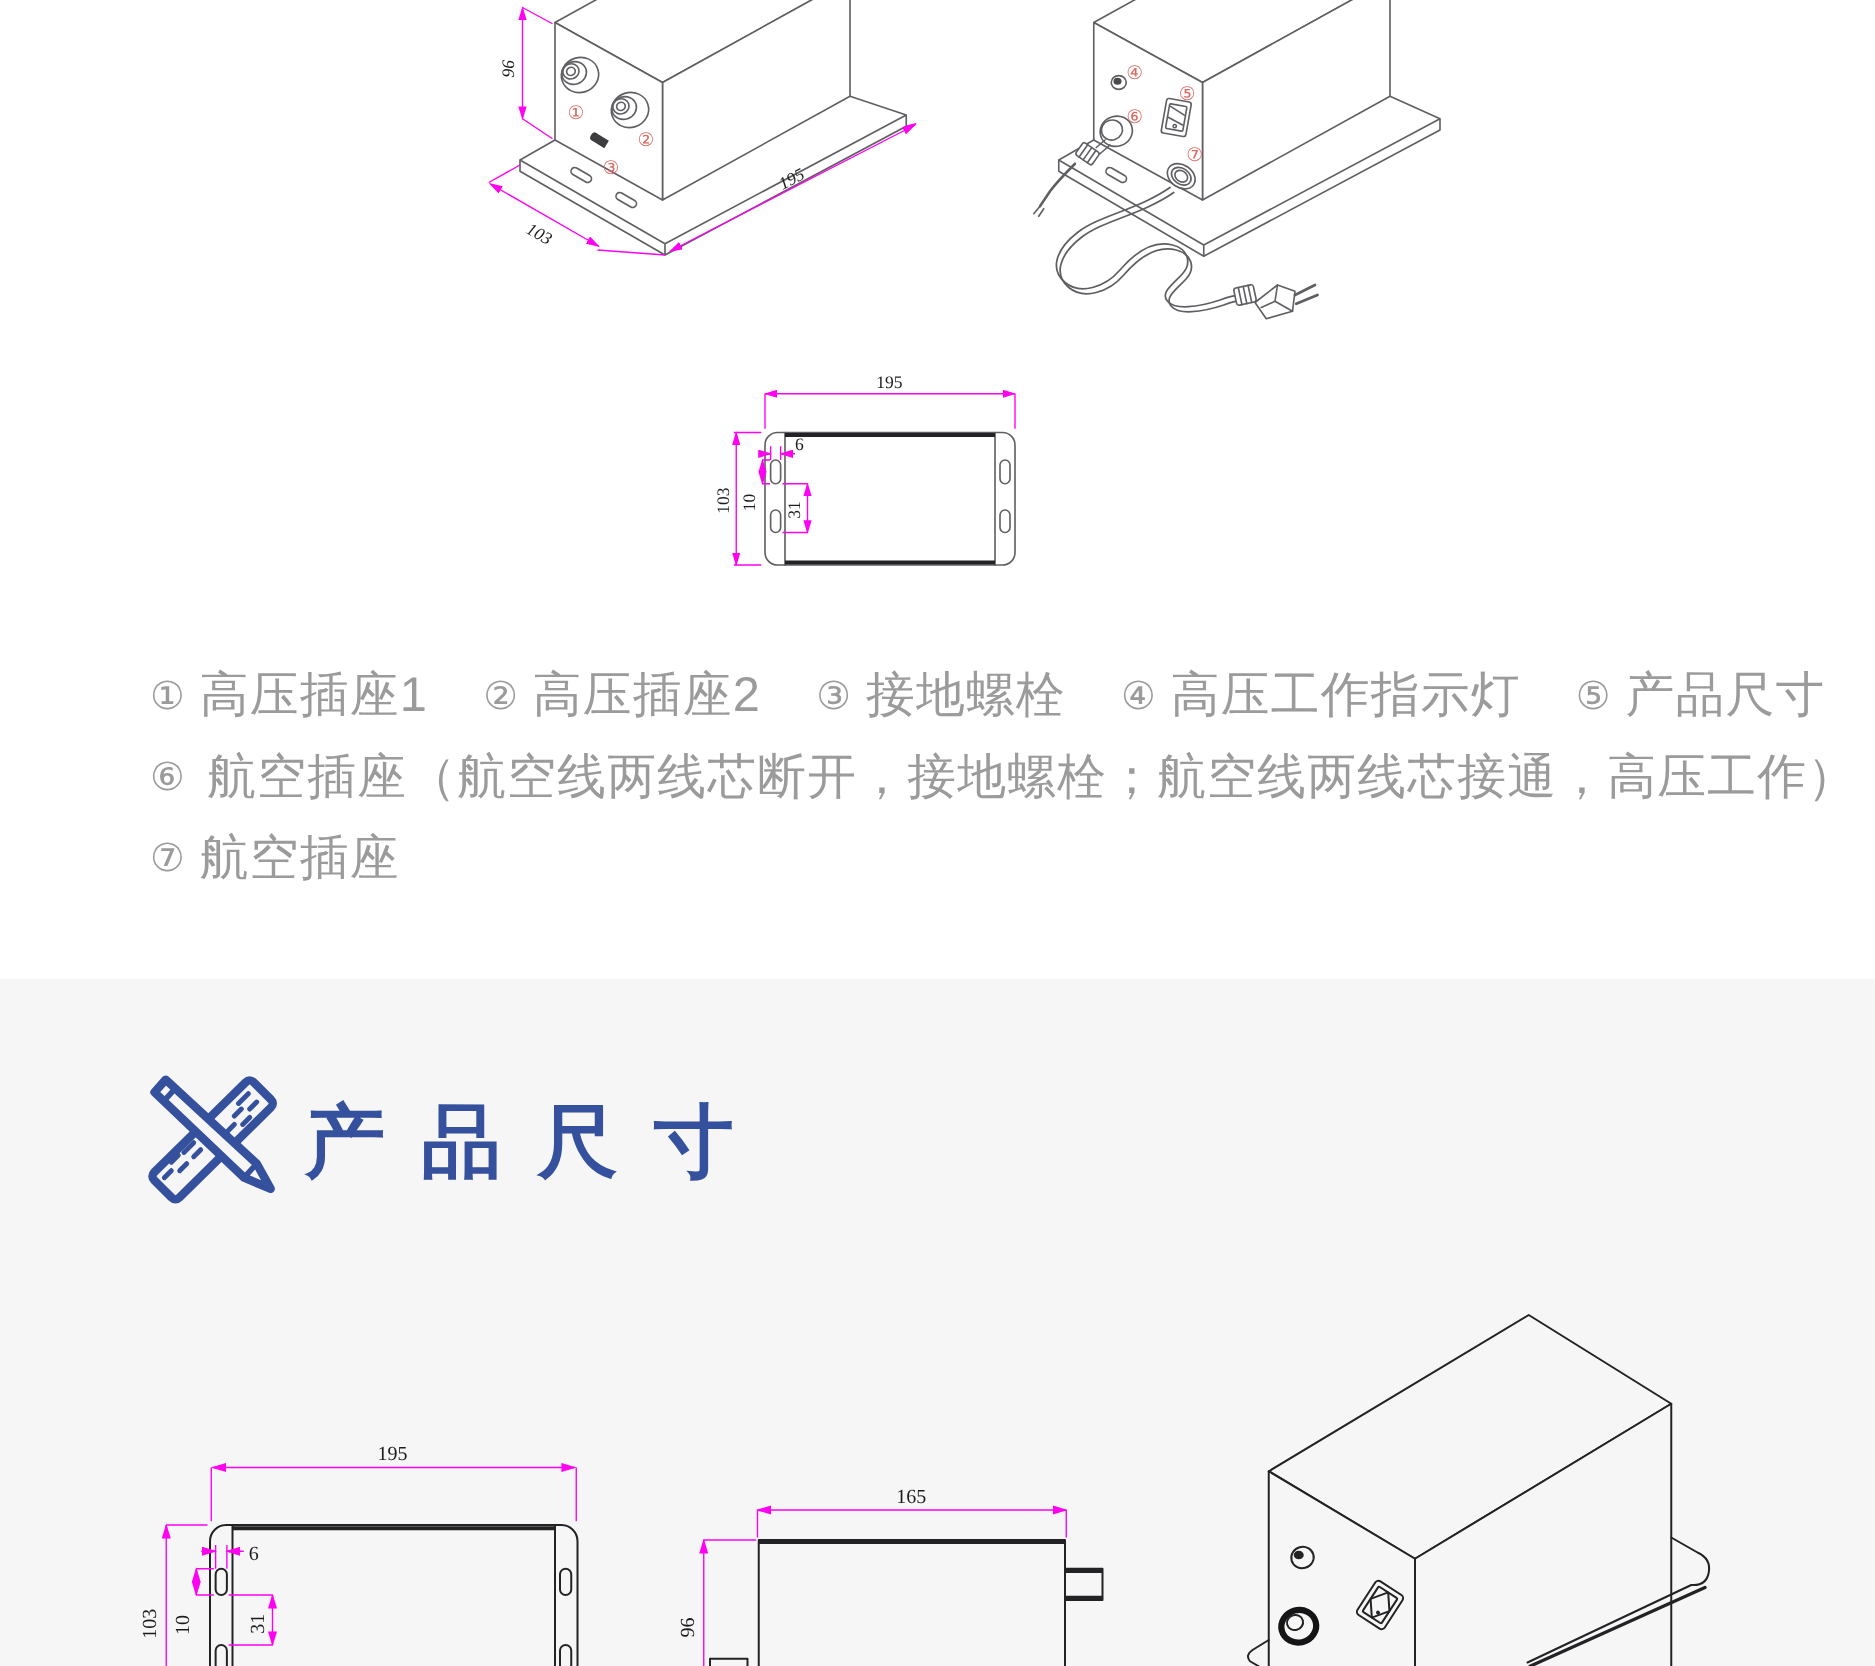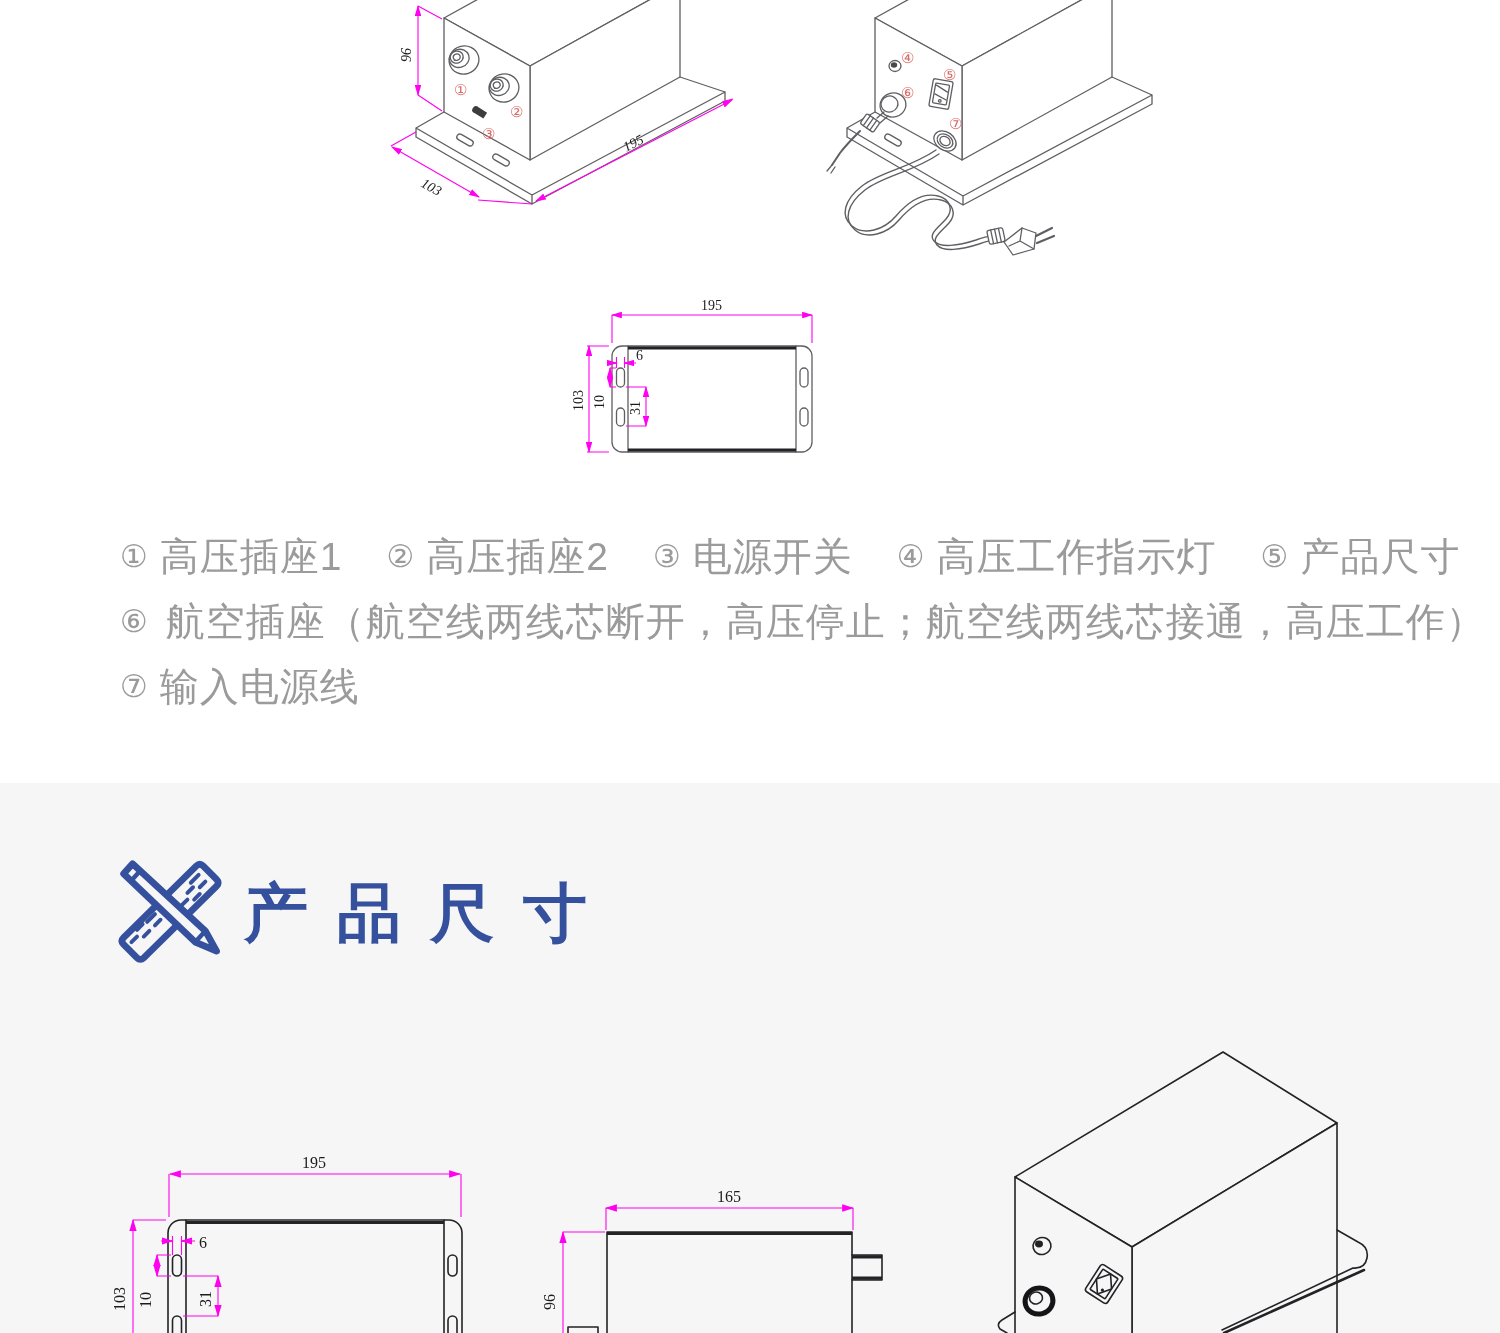--- a/index.html
+++ b/index.html
@@ -192,41 +192,41 @@
       <span class="legend-item">
         <span class="lnum">①</span>
         <span class="ltxt">高压插座1</span>
         </span>
       <span class="legend-item">
         <span class="lnum">②</span>
         <span class="ltxt">高压插座2</span>
         </span>
       <span class="legend-item">
         <span class="lnum">③</span>
-        <span class="ltxt">电源开关</span>
+        <span class="ltxt">接地螺栓</span>
         </span>
       <span class="legend-item">
         <span class="lnum">④</span>
         <span class="ltxt">高压工作指示灯</span>
         </span>
       <span class="legend-item">
         <span class="lnum">⑤</span>
         <span class="ltxt">产品尺寸</span>
         </span>
     </div>
     <div class="legend-row">
       <span class="legend-item">
         <span class="lnum" style="margin-right:18px">⑥</span>
-        <span class="ltxt">航空插座（航空线两线芯断开，高压停止；航空线两线芯接通，高压工作）</span>
+        <span class="ltxt">航空插座（航空线两线芯断开，接地螺栓；航空线两线芯接通，高压工作）</span>
         </span>
     </div>
     <div class="legend-row">
       <span class="legend-item">
         <span class="lnum">⑦</span>
-        <span class="ltxt">输入电源线</span>
+        <span class="ltxt">航空插座</span>
         </span>
     </div>
   </div>
 
   <div class="gray-section">
     <div class="section-header">
       <svg class="hdr-icon" viewBox="0 0 100 100" style="position:relative;">
 
         <g fill="#f6f6f7" stroke="#35519e" stroke-width="6" stroke-linejoin="round">
           <path d="M5,72 L70,8 Q73,5 76,8 L88,20 Q91,23 88,26 L23,90 Q20,93 17,90 L5,78 Q2,75 5,72 Z"></path>

